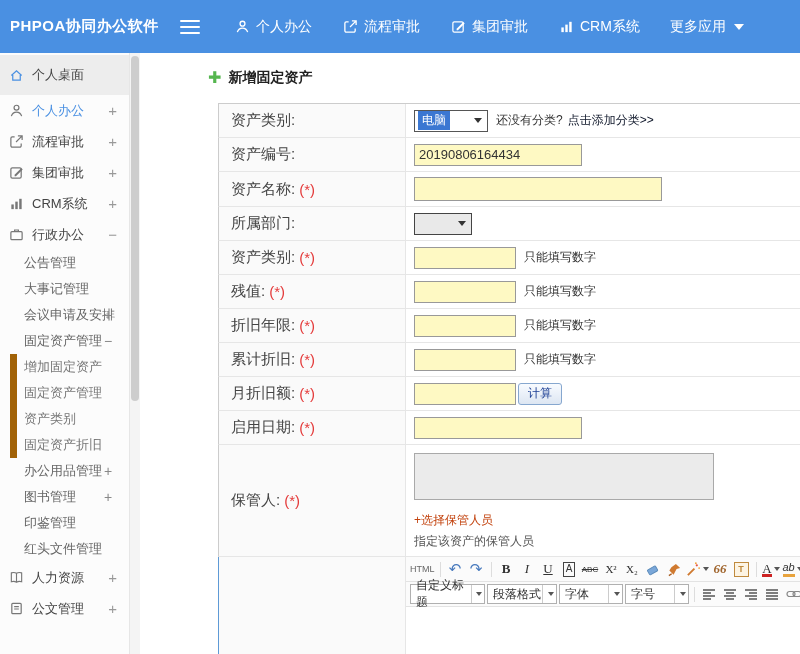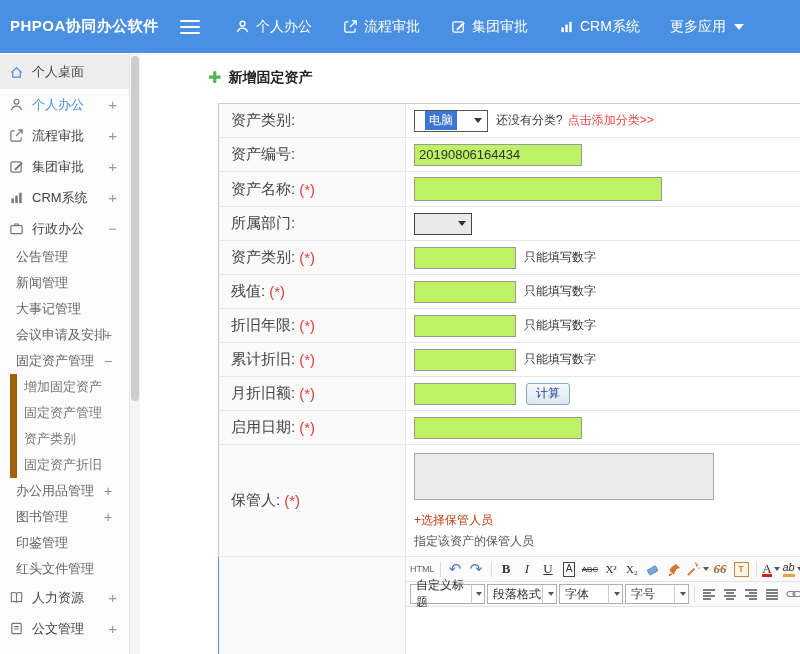--- a/index.html
+++ b/index.html
@@ -15,24 +15,24 @@
   .nav-item { display:flex; align-items:center; gap:6px; cursor:pointer; }
   .caret-down { width:0; height:0; border-left:5px solid transparent; border-right:5px solid transparent; border-top:6px solid #fff; margin-left:2px; }
 
   
   .main-wrap { display:flex; height:614px; }
 
   
   .sidebar { width:130px; background:#fcfcfc; border-right:1px solid #e6e6e6; font-size:13px; color:#555; flex-shrink:0; padding-top:2px; }
   .s-item { height:31px; display:flex; align-items:center; padding-left:8px; position:relative; cursor:pointer; }
   .s-item .s-label { margin-left:8px; color:#444; }
-  .s-item.active { background:#ededed; height:34px; }
+  .s-item.active { background:#ededed; height:40px; }
   .s-item.hl .s-label { color:#4a90e2; }
   .s-expand { position:absolute; right:12px; color:#999; font-size:15px; font-weight:400; }
-  .s-sub { height:26px; display:flex; align-items:center; padding-left:16px; position:relative; color:#666; cursor:pointer; }
+  .s-sub { height:26px; display:flex; align-items:center; padding-left:24px; position:relative; color:#666; cursor:pointer; }
   .s-sub .s-expand2 { position:absolute; left:104px; color:#888; font-size:14px; }
   .s-subsub-group { margin-left:10px; border-left:7px solid #a16207; }
   .s-subsub { height:26px; display:flex; align-items:center; padding-left:7px; color:#777; cursor:pointer; }
   .sicon { width:16px; height:16px; display:inline-flex; align-items:center; justify-content:center; flex-shrink:0; }
 
   
   .scrollstrip { width:10px; background:#f4f4f4; flex-shrink:0; }
   .scrollthumb { width:8px; height:345px; margin:3px 1px; background:#cdcdcd; border-radius:4px; }
 
   
@@ -42,35 +42,35 @@
   .page-title { font-size:14px; font-weight:bold; color:#222; }
 
   
   .form-table { width:662px; border-top:1px solid #ccc; }
   .frow { display:flex; border-bottom:1px solid #e6e6e6; border-left:1px solid #ccc; min-height:34px; }
   .flabel { width:187px; background:#fafafa; border-right:1px solid #e6e6e6; display:flex; align-items:center; padding-left:12px; font-size:15px; color:#444; flex-shrink:0; }
   .req { color:#e43b3b; margin-left:4px; }
   .fcontent { flex:1; display:flex; align-items:center; padding:5px 0 5px 8px; font-size:12px; color:#333; }
   .fcontent.col { flex-direction:column; align-items:flex-start; padding:8px 0 6px 8px; }
 
-  .txt { height:22px; border:1px solid #999; font-size:13px; padding:0 4px; color:#333; font-family:inherit; background:#bef264; }
+  .txt { height:22px; border:1px solid #999; font-size:13px; padding:0 4px; color:#333; font-family:inherit; background:#fef9c3; }
   .w166 { width:168px; } .w246 { width:248px; height:24px; } .w100 { width:102px; }
   .hint { margin-left:8px; color:#333; }
 
   .sel { height:22px; width:74px; border:1px solid #555; background:#fff; display:flex; align-items:center; cursor:pointer; }
-  .sel .val { background:#3b77d2; color:#fff; padding:1px 4px; font-size:12px; margin-left:10px; }
+  .sel .val { background:#3b77d2; color:#fff; padding:1px 4px; font-size:12px; margin-left:3px; }
   .sel .sel-caret { width:0; height:0; border-left:4px solid transparent; border-right:4px solid transparent; border-top:5px solid #333; margin-left:auto; margin-right:5px; }
   .sel.dept { width:58px; background:#e9e9e9; border-color:#444; }
 
-  .btn-calc { height:22px; padding:0 9px; margin-left:10px; font-size:12px; color:#1c3f94; background:linear-gradient(#f8fbff,#dde6f2); border:1px solid #86a7cf; border-radius:3px; cursor:pointer; font-family:inherit; }
+  .btn-calc { height:22px; padding:0 9px; margin-left:2px; font-size:12px; color:#1c3f94; background:linear-gradient(#f8fbff,#dde6f2); border:1px solid #86a7cf; border-radius:3px; cursor:pointer; font-family:inherit; }
 
   .keeper-box { width:300px; height:47px; background:#ebebeb; border:1px solid #a9a9a9; resize:none; }
   .link-blue { color:#c2410c; margin-top:12px; cursor:pointer; text-decoration:none; }
   .note { color:#555; margin-top:4px; }
-  .link-red { color:#ef4444; margin-left:5px; cursor:pointer; text-decoration:none; }
+  .link-red { color:#0f172a; margin-left:5px; cursor:pointer; text-decoration:none; }
   .q-text { margin-left:8px; color:#333; }
 
   
   .frow.editor-row { border-left:1px solid #5e9ad6; border-bottom:none; }
   .editor-cell { flex:1; display:flex; flex-direction:column; }
   .tb-row { display:flex; align-items:center; gap:2px; padding:3px 4px; background:#fbfbfb; border-bottom:1px solid #e3e3e3; height:25px; }
   .tbtn { height:19px; min-width:19px; display:flex; align-items:center; justify-content:center; font-size:12px; color:#333; cursor:pointer; border-radius:2px; }
   .sep { width:1px; height:15px; background:#ddd; margin:0 3px; flex-shrink:0; }
   .t-html { font-size:9px; color:#666; letter-spacing:0; }
   .t-undo,.t-redo { color:#4779bd; font-size:15px; }
@@ -211,23 +211,20 @@
           </svg>
       </span>
       <span class="s-label">行政办公</span>
       <span class="s-expand">−</span>
     </div>
 
     <div class="s-sub">
         <span>公告管理</span>
       </div>
     <div class="s-sub">
-        <span>新闻管理</span>
-      </div>
-    <div class="s-sub">
         <span>大事记管理</span>
       </div>
     <div class="s-sub">
       <span>会议申请及安排</span>
       <span class="s-expand2">+</span>
     </div>
     <div class="s-sub">
       <span>固定资产管理</span>
       <span class="s-expand2">−</span>
     </div>

